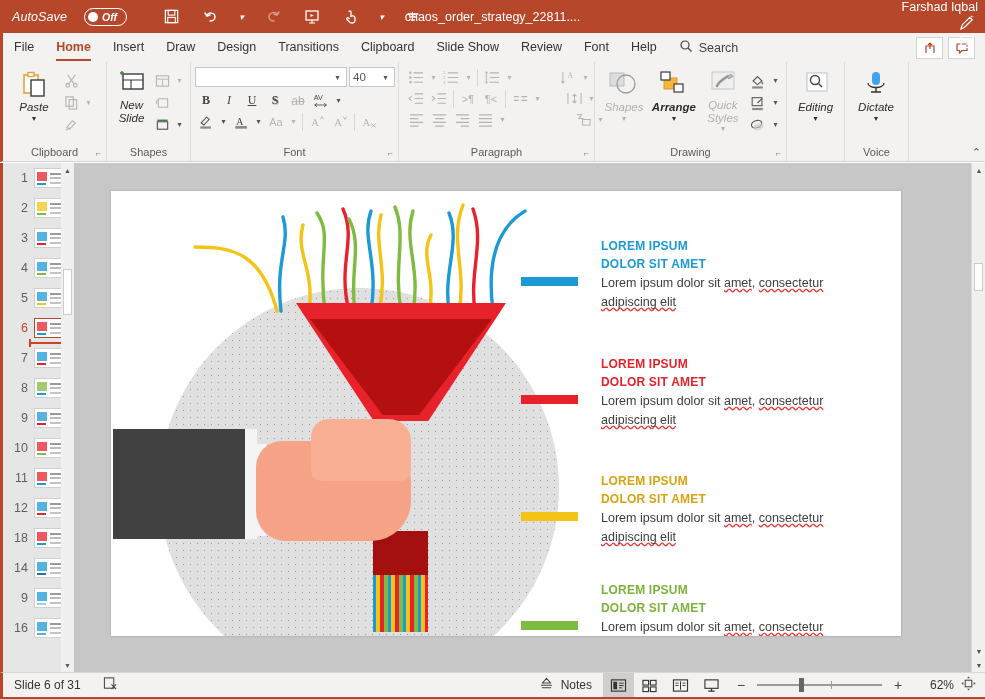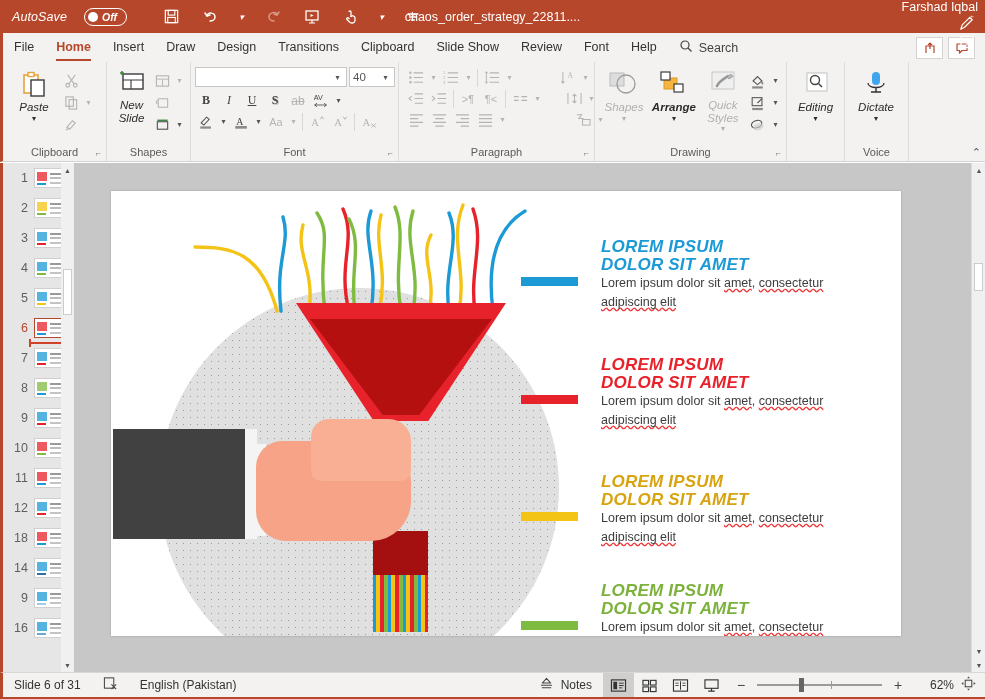--- a/index.html
+++ b/index.html
@@ -154,22 +154,22 @@
     background: #F8AF94; border-radius: 18px 22px 10px 10px; }
   .thumbcurve { position: absolute; left: 148px; top: 262px; width: 42px; height: 76px;
     background: #F0967A; border-radius: 22px 12px 12px 22px; }
   .cuff { position: absolute; left: 137px; top: 253px; width: 18px; height: 92px; background: #F4F4F4; }
 
   .wire { position: absolute; fill: none; stroke-width: 3.4; stroke-linecap: round; }
 
   
   .tblock { position: absolute; left: 410px; width: 340px; }
   .tbar { position: absolute; left: 0; width: 57px; height: 9px; }
-  .theading { position: absolute; left: 80px; top: -15px; font-size: 17px; font-weight: bold;
-    line-height: 17.5px; letter-spacing: .2px; font-style: italic; }
+  .theading { position: absolute; left: 80px; top: -15px; font-size: 12px; font-weight: bold;
+    line-height: 17.5px; letter-spacing: .2px; }
   .tbody { position: absolute; left: 80px; top: 21px; font-size: 12.5px; color: #3c3c3c;
     line-height: 18.5px; width: 255px; }
   .sq { border-bottom: 2px dotted #E33; padding-bottom: 0px;
     text-decoration: underline wavy #E33; text-decoration-skip-ink: none; border-bottom: none; }
 
   
   #statusbar { position: absolute; left: 0; right: 0; bottom: 0; height: 27px;
     background: #F3F2F1; border-top: 1px solid #d9d7d5; border-left: 3px solid #B7472A;
     border-bottom: 2px solid #B7472A;
     display: flex; align-items: center; font-size: 12px; color: #333; }
@@ -950,23 +950,20 @@
     <span>Slide 6 of 31</span>
   </div>
   <div class="sb-item">
     <span>
       <svg width="15" height="15" viewBox="0 0 16 16">
           <rect x="1.5" y="2" width="10" height="11" fill="none" stroke="#444" stroke-width="1.1"></rect>
           <path d="M9 9 L14 14 M14 9 L9 14" stroke="#444" stroke-width="1.1"></path>
         </svg>
     </span>
   </div>
-  <div class="sb-item">
-    <span>English (Pakistan)</span>
-  </div>
 
   <div class="sb-right">
     <div class="sb-item">
       <span>
         <svg width="15" height="13" viewBox="0 0 16 14">
             <path d="M2 9 L14 9 M3 11.5 L13 11.5 M8 1.5 L3.5 6.5 L12.5 6.5 Z" fill="none" stroke="#444" stroke-width="1.1" stroke-linejoin="round"></path>
           </svg>
       </span>
       <span>Notes</span>
     </div>

